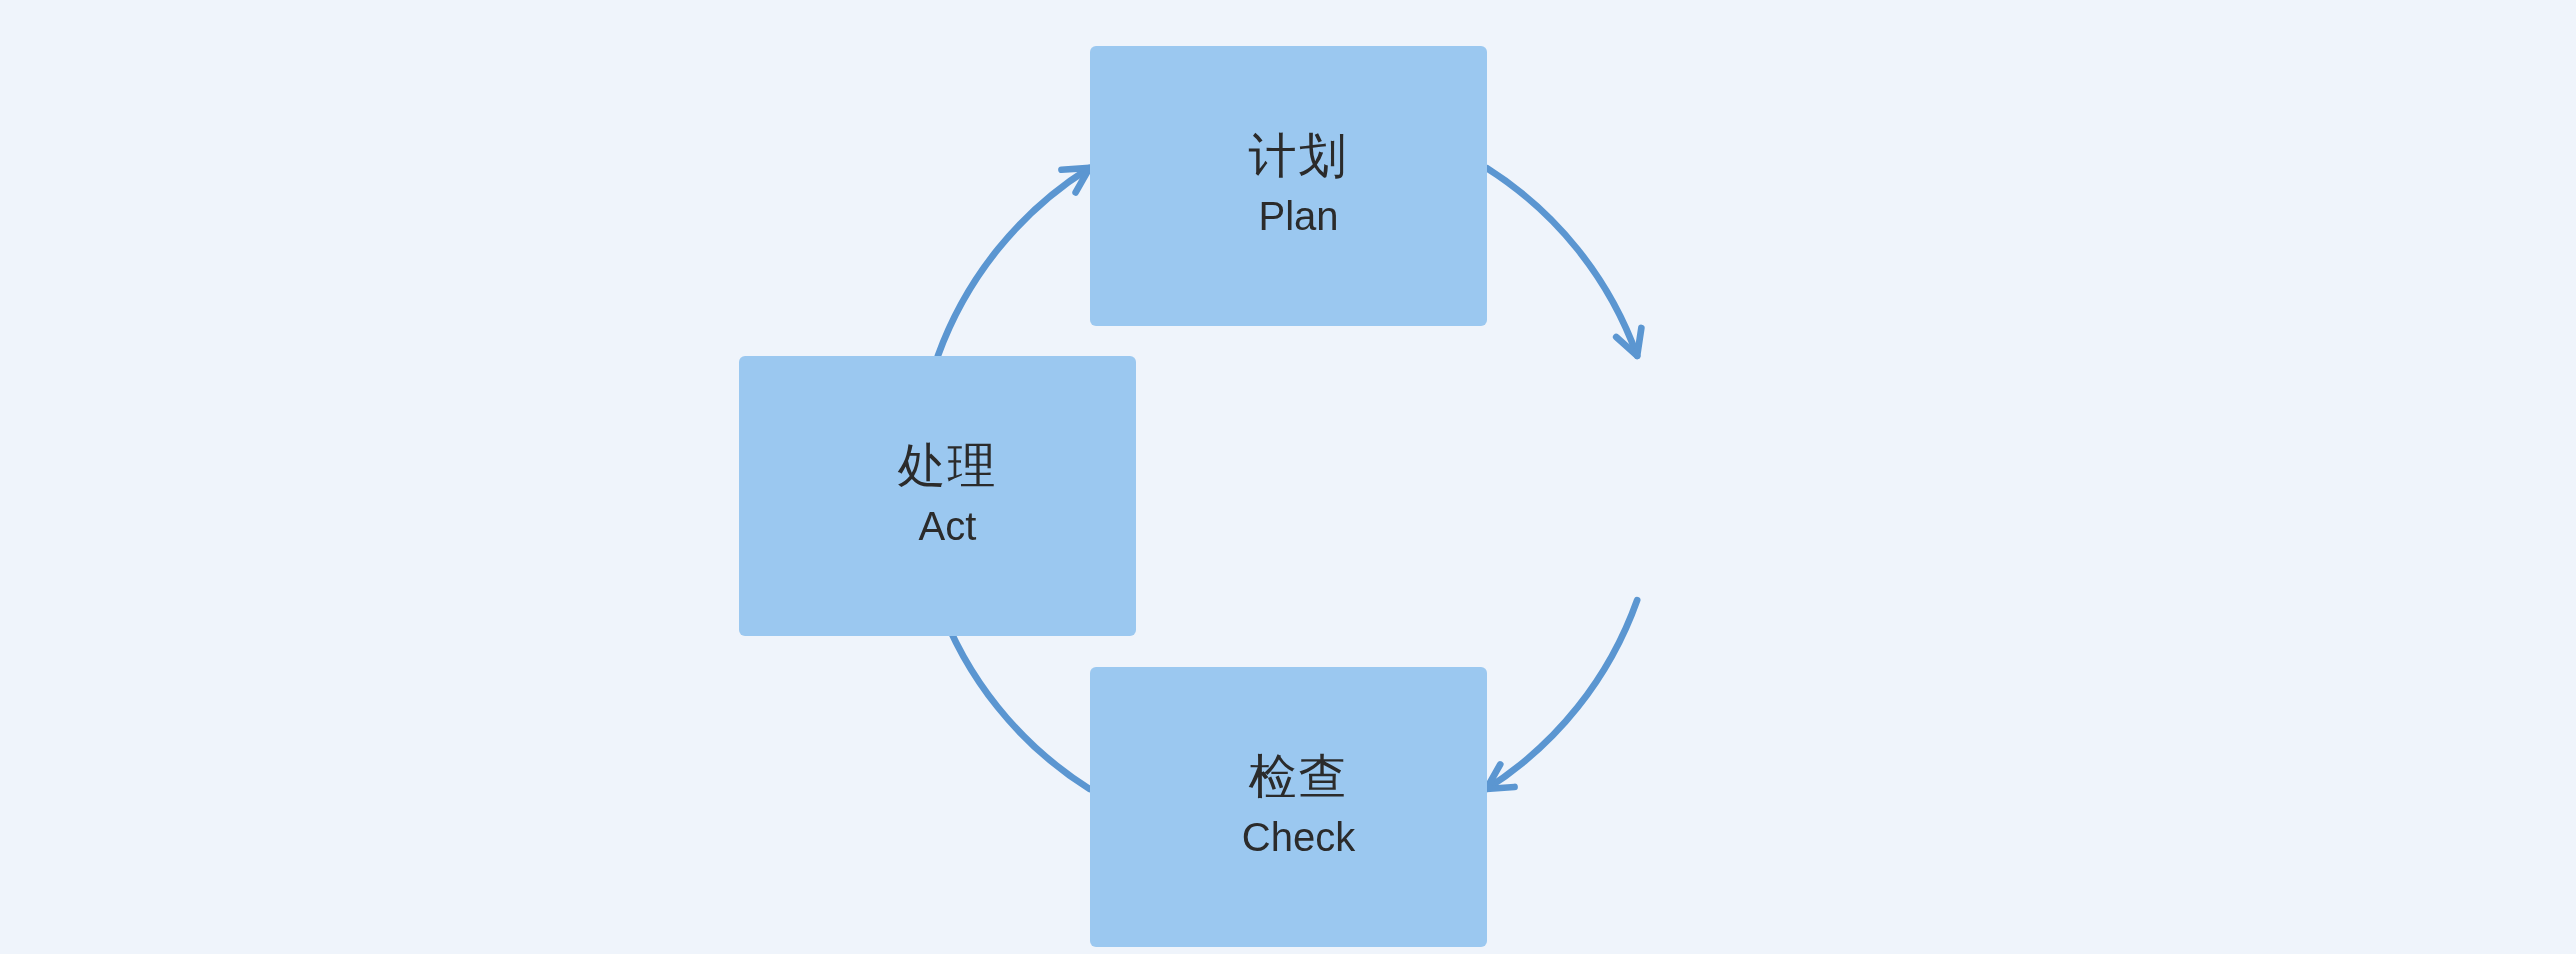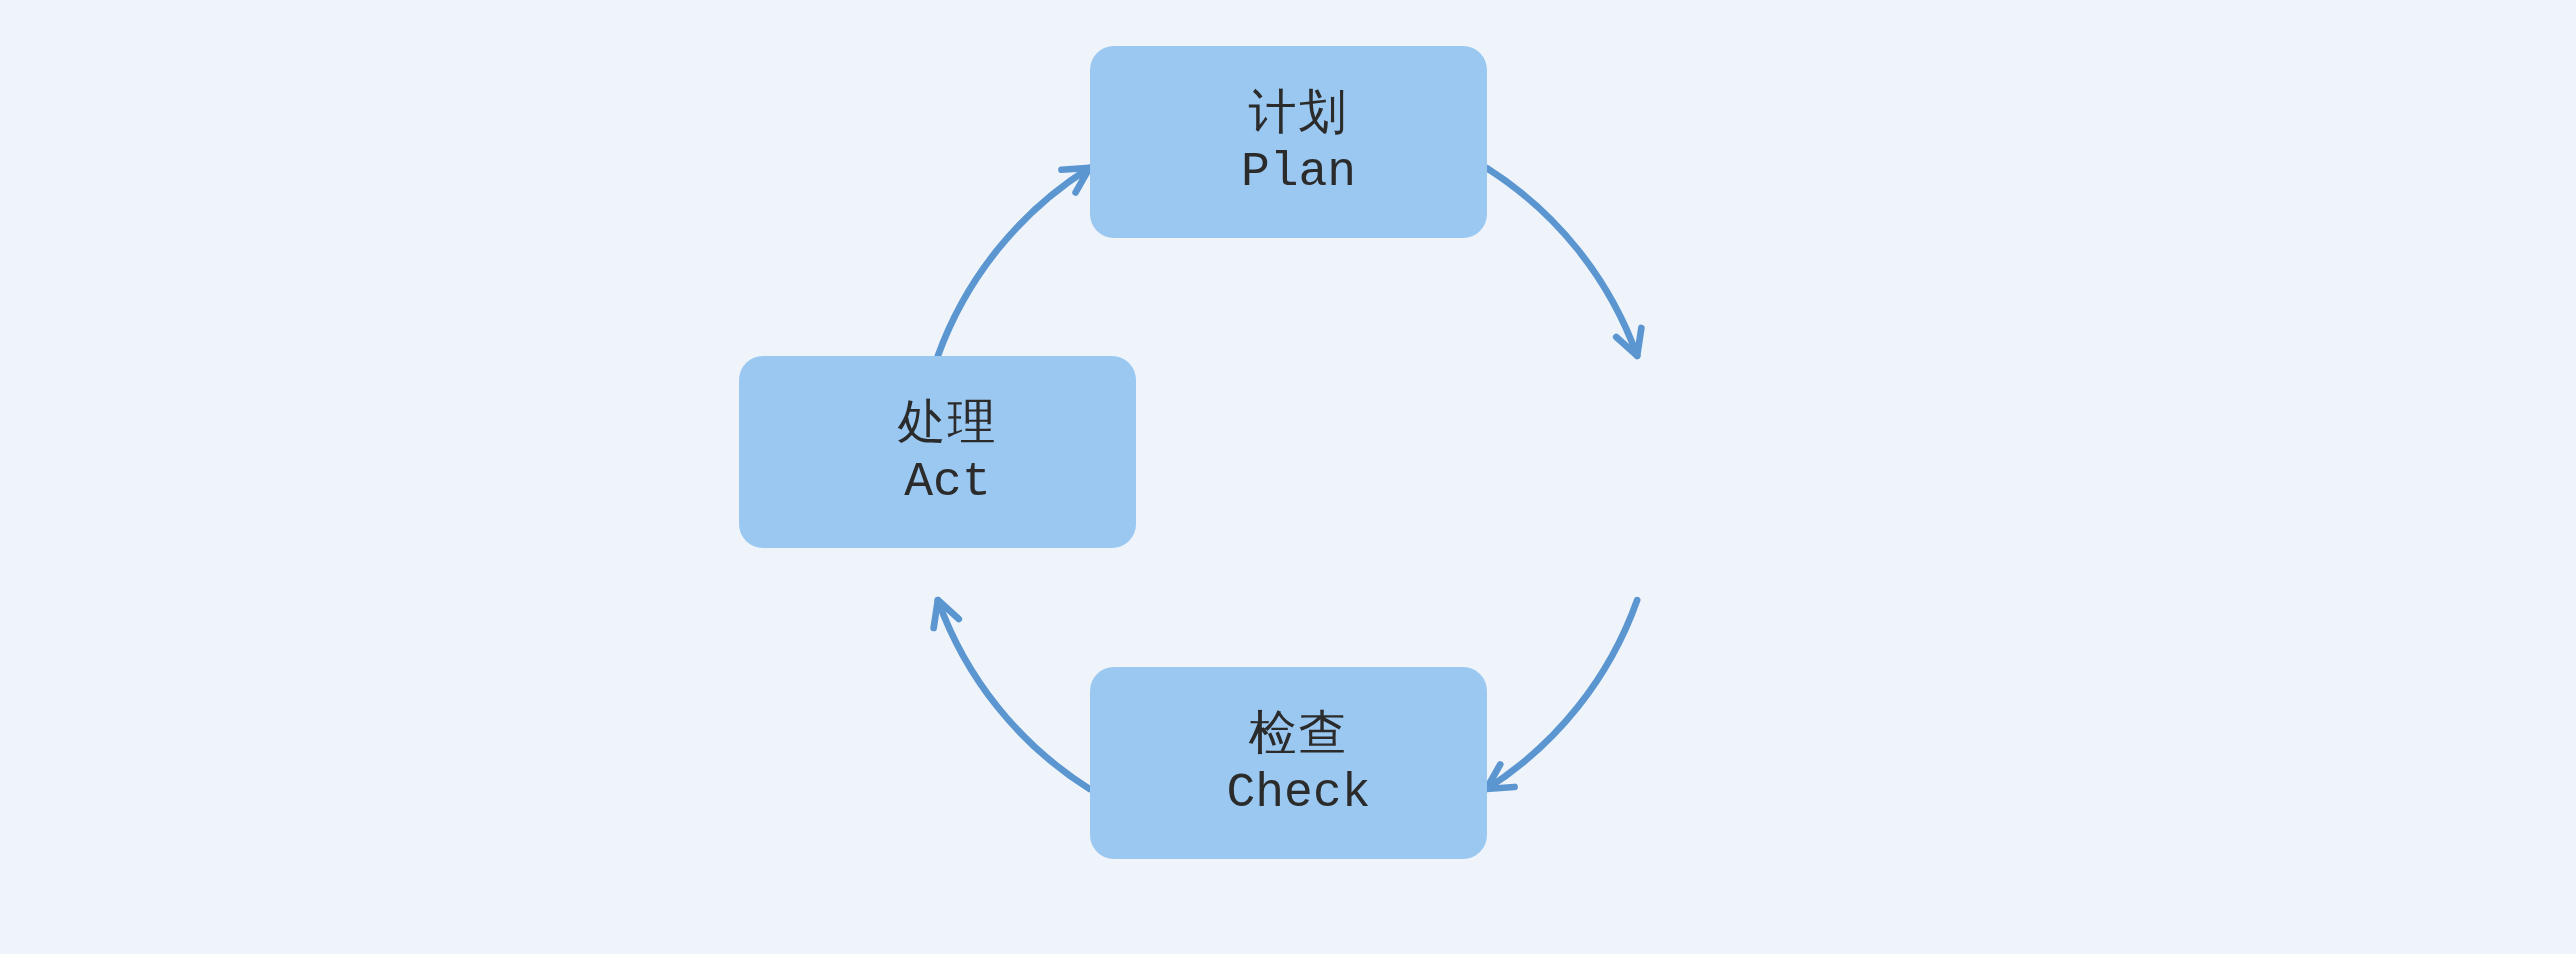--- a/index.html
+++ b/index.html
@@ -30,40 +30,39 @@
   .arrow-path {
     stroke: var(--arrow);
     stroke-width: 7;
     fill: none;
     stroke-linecap: round;
     stroke-linejoin: round;
   }
   .node {
     position: absolute;
     width: 397px;
-    height: 192px;
-    border-radius: 24px;
+    height: 280px;
+    border-radius: 6px;
     background: var(--node_fill);
     display: flex;
     flex-direction: column;
     align-items: center;
     justify-content: center;
     color: var(--text);
     text-align: center;
     padding-left: 20px;
   }
   .node .zh {
     font-size: 48px;
     line-height: 60px;
     letter-spacing: 1.9px;
   }
   .node .en {
-    font-size: 48px;
+    font-size: 40px;
     line-height: 60px;
-    font-family: Liberation Mono, monospace;
   }
   .node-plan  { left: 1090px; top: 46px;  }
   .node-do    { left: 1439px; top: 356px; }
   .node-check { left: 1090px; top: 667px; }
   .node-act   { left: 739px;  top: 356px; }
 </style>
 </head>
 <body>
 
 <div class="canvas">

